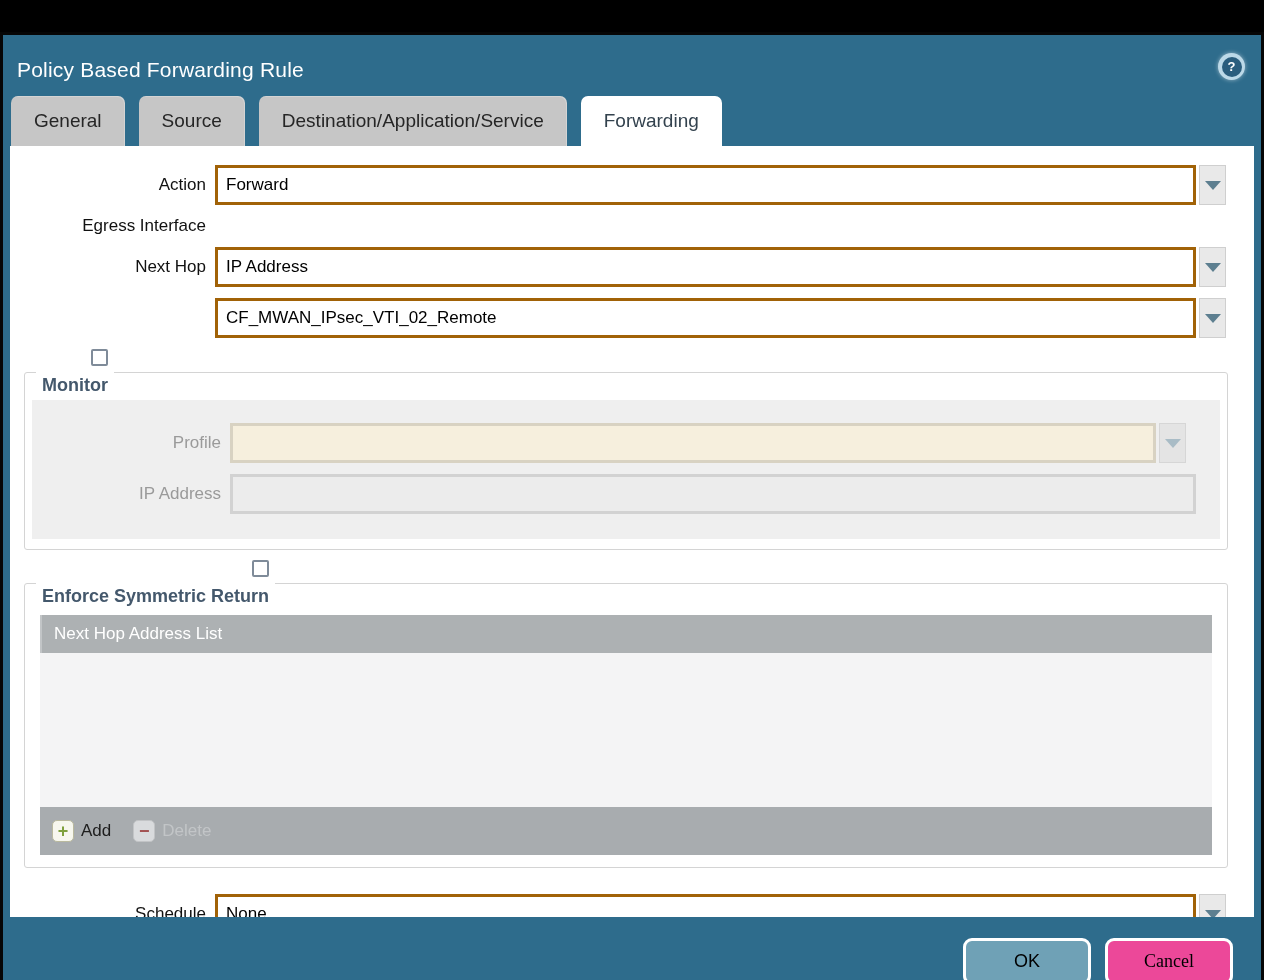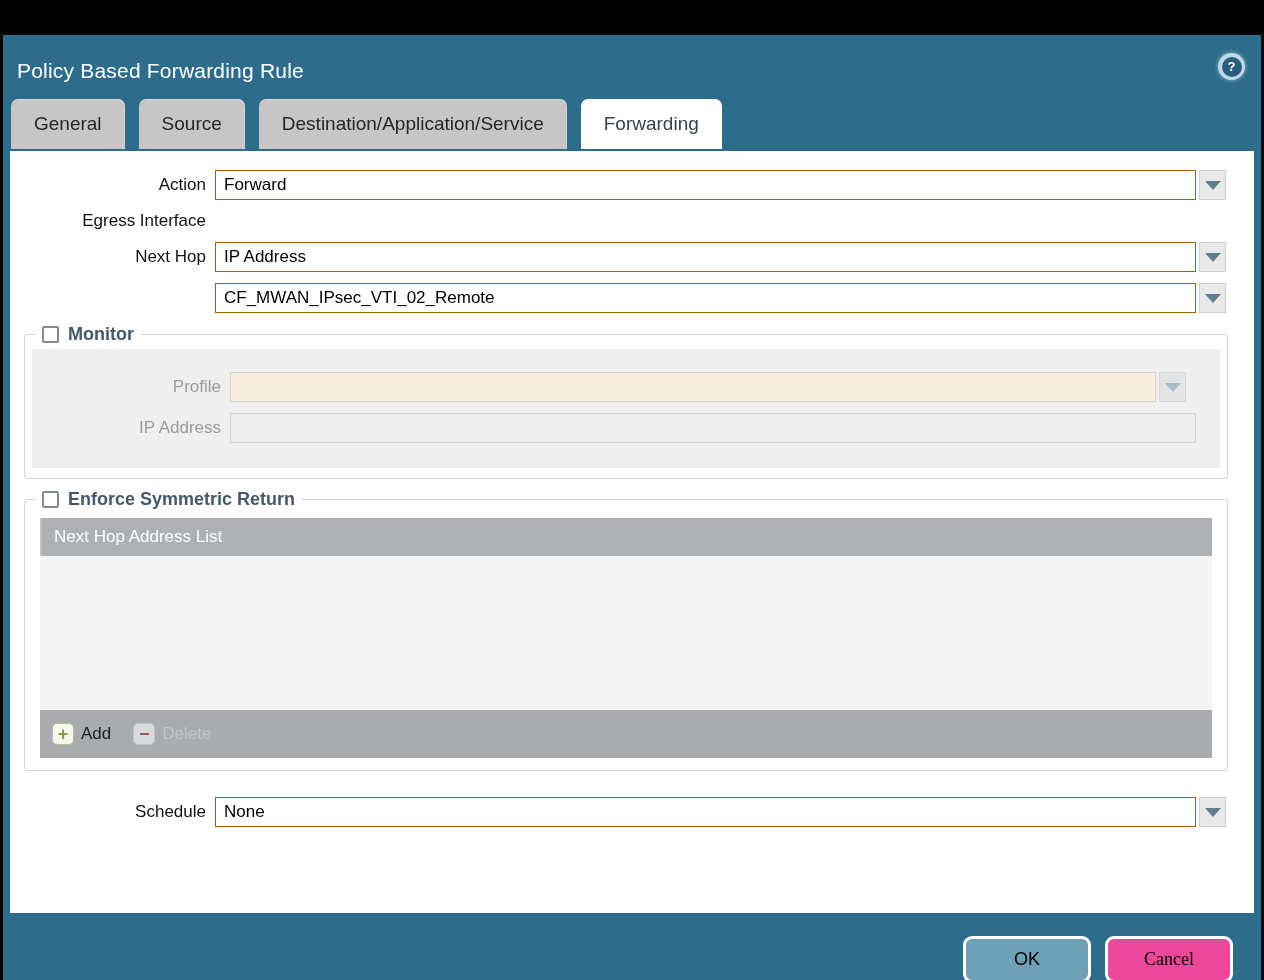--- a/index.html
+++ b/index.html
@@ -30,31 +30,31 @@
          font-size:19px; border-radius:7px 7px 0 0; cursor:pointer; white-space:nowrap;
          box-shadow:inset -1px 1px 0 rgba(255,255,255,0.25); }
   .tab.active { background:#ffffff; color:#33424e; box-shadow:none; }
 
   
   .content { flex:1 1 auto; background:#ffffff; margin:0 7px; padding:8px 12px 10px 0; overflow:hidden; }
 
   .row { display:flex; align-items:center; margin:11px 16px 11px 0; }
   .lbl { flex:0 0 205px; text-align:right; padding-right:9px; font-size:17px; color:#111; }
   .combo { flex:1; display:flex; align-items:stretch; gap:3px; }
-  .cin { flex:1; height:30px; border:1px solid #a16207; background:#fff; font-size:17px;
+  .cin { flex:1; height:40px; border:3px solid #a16207; background:#fff; font-size:17px;
          padding:0 8px; color:#000; font-family:"Liberation Sans", sans-serif; outline:none; }
   .ddbtn { flex:0 0 27px; background:#e9e9e9; border:1px solid #cfcfcf;
            display:flex; align-items:center; justify-content:center; cursor:pointer; }
   .arr { width:0; height:0; border-left:8px solid transparent; border-right:8px solid transparent;
          border-top:9px solid #5d7f90; }
   .arr.pale { border-top-color:#a9bcc6; }
 
   
   .fs { border:1px solid #d4d4d4; border-radius:3px; margin:10px 14px 0 14px; padding:0 7px 10px 7px; }
-  .fs legend { display:flex; align-items:center; gap:9px; padding:0 6px; margin-left:4px; }
+  .fs legend { display:flex; align-items:flex-end; gap:9px; padding:0 6px; margin-left:4px;flex-direction:column; }
   .legtxt { font-size:18px; font-weight:bold; color:#44586c; }
   .cb { width:17px; height:17px; background:#fff; border:2px solid #7f8b99; border-radius:2px;
         display:inline-block; cursor:pointer; }
   .cb.discb { border-color:#c3c3c3; background:#f4f4f4; cursor:default; }
 
   .dpanel { margin-top:4px; background:#efefef; padding:12px 8px 14px 8px; }
   .dpanel .lbl { flex:0 0 190px; color:#9a9a9a; }
   .cin.cream { background:#f6efdd; border-color:#d8d2c2; }
   .cin.disin { background:#ececec; border-color:#d2d2d2; }
   .ddbtn.disbtn { background:#e4e4e4; border-color:#d6d6d6; cursor:default; }

